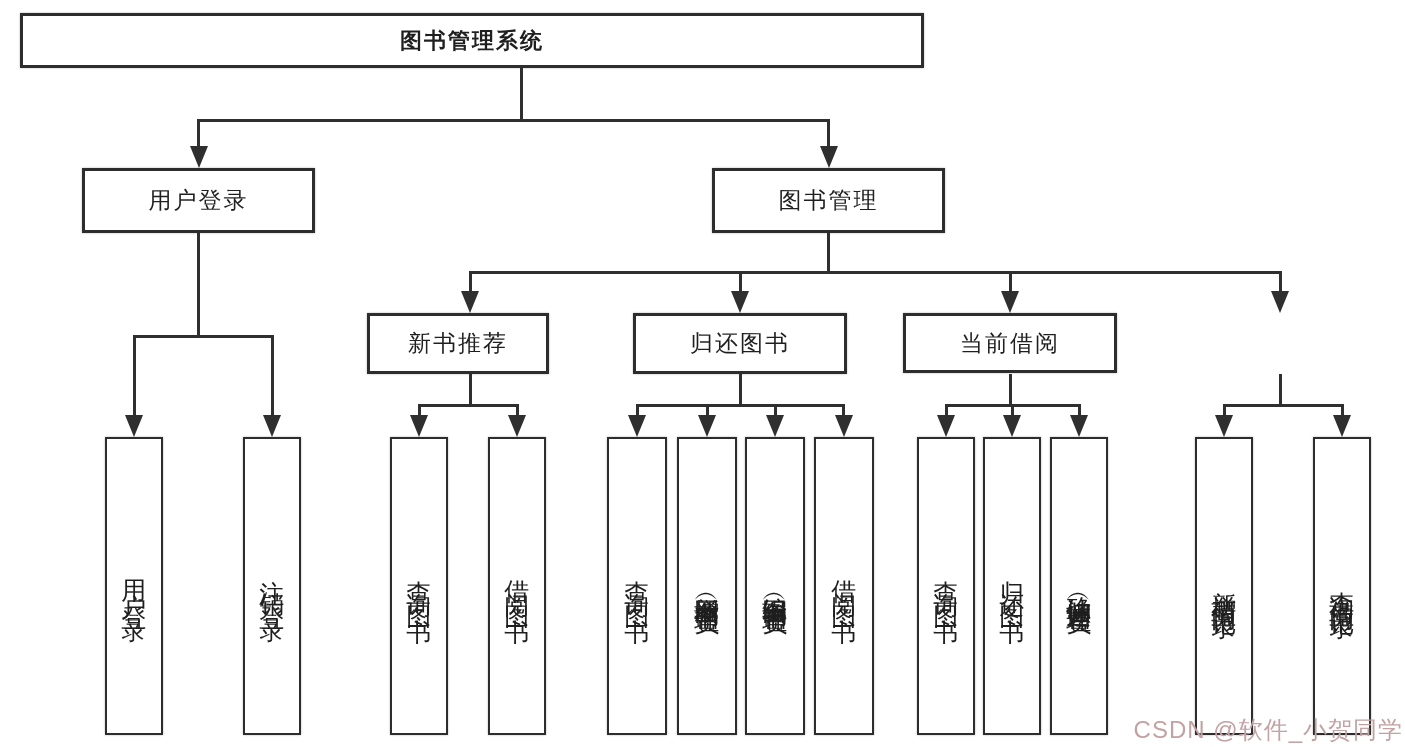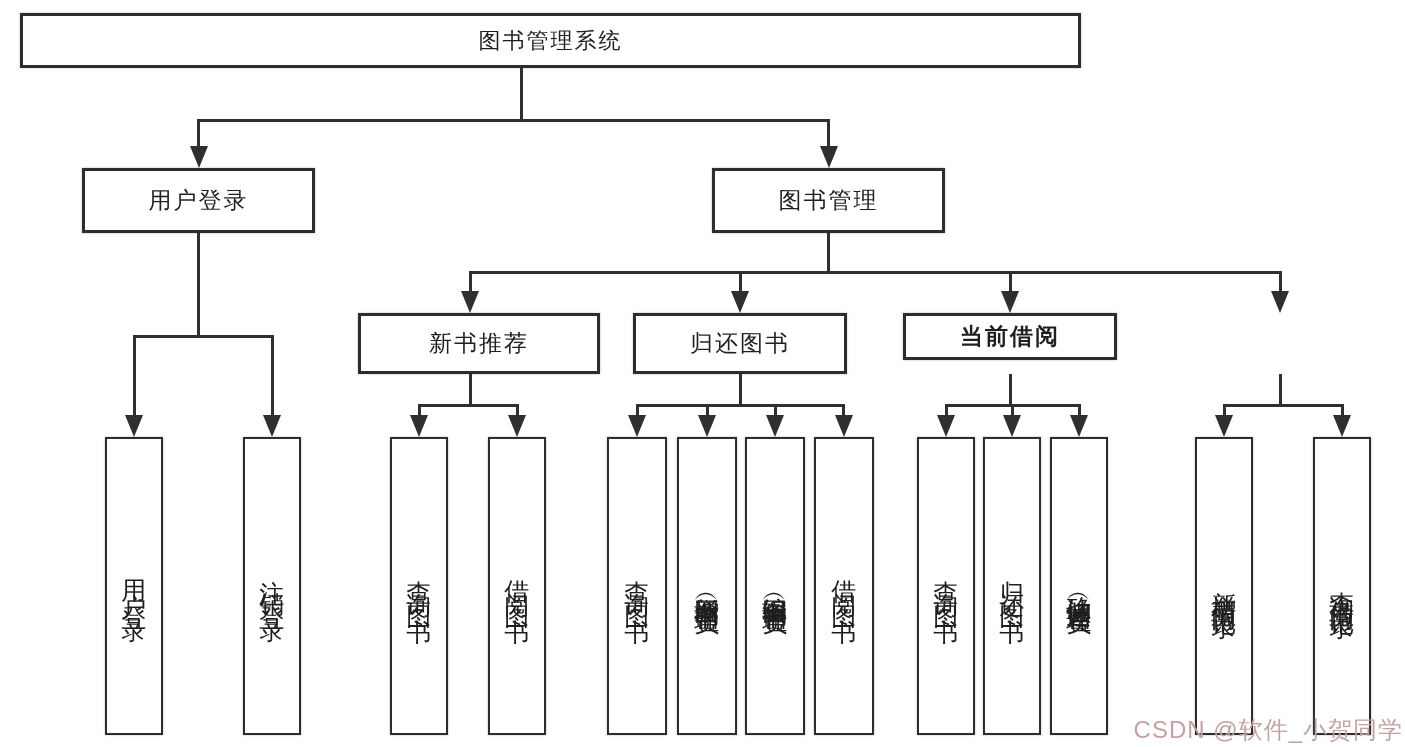--- a/index.html
+++ b/index.html
@@ -55,21 +55,21 @@
     color: #c2a2a2;
     letter-spacing: 1px;
     white-space: nowrap;
   }
 </style>
 </head>
 <body>
 
 <div class="stage">
 
-  <div class="box root-box" style="left:20px; top:13px; width:1061px; height:55px;">
+  <div class="box root-box" style="left:20px; top:13px; width:904px; height:55px;font-weight:bold;">
     <span class="hlabel">图书管理系统</span>
   </div>
 
   <div class="vline" style="left:520px; top:68px; height:54px;"></div>
   <div class="hline" style="left:197px; top:119px; width:633px;"></div>
   <div class="vline" style="left:197px; top:119px; height:31px;"></div>
   <div class="arrow" style="left:190px; top:146px;"></div>
   <div class="vline" style="left:827px; top:119px; height:31px;"></div>
   <div class="arrow" style="left:820px; top:146px;"></div>
 
@@ -91,27 +91,27 @@
   <div class="hline" style="left:469px; top:271px; width:813px;"></div>
   <div class="vline" style="left:469px; top:271px; height:25px;"></div>
   <div class="arrow" style="left:461px; top:291px;"></div>
   <div class="vline" style="left:739px; top:271px; height:25px;"></div>
   <div class="arrow" style="left:731px; top:291px;"></div>
   <div class="vline" style="left:1009px; top:271px; height:25px;"></div>
   <div class="arrow" style="left:1001px; top:291px;"></div>
   <div class="vline" style="left:1279px; top:271px; height:25px;"></div>
   <div class="arrow" style="left:1271px; top:291px;"></div>
 
-  <div class="box" style="left:358px; top:313px; width:242px; height:61px;">
+  <div class="box" style="left:367px; top:313px; width:182px; height:61px;">
     <span class="hlabel">新书推荐</span>
   </div>
   <div class="box" style="left:633px; top:313px; width:214px; height:61px;">
     <span class="hlabel">归还图书</span>
   </div>
-  <div class="box" style="left:903px; top:313px; width:214px; height:47px;font-weight:bold;">
+  <div class="box" style="left:903px; top:313px; width:214px; height:60px;">
     <span class="hlabel">当前借阅</span>
   </div>
 
   <div class="vline" style="left:469px; top:374px; height:33px;"></div>
   <div class="hline" style="left:418px; top:404px; width:101px;"></div>
   <div class="vline" style="left:418px; top:404px; height:14px;"></div>
   <div class="arrow" style="left:410px; top:415px;"></div>
   <div class="vline" style="left:516px; top:404px; height:14px;"></div>
   <div class="arrow" style="left:508px; top:415px;"></div>
 

